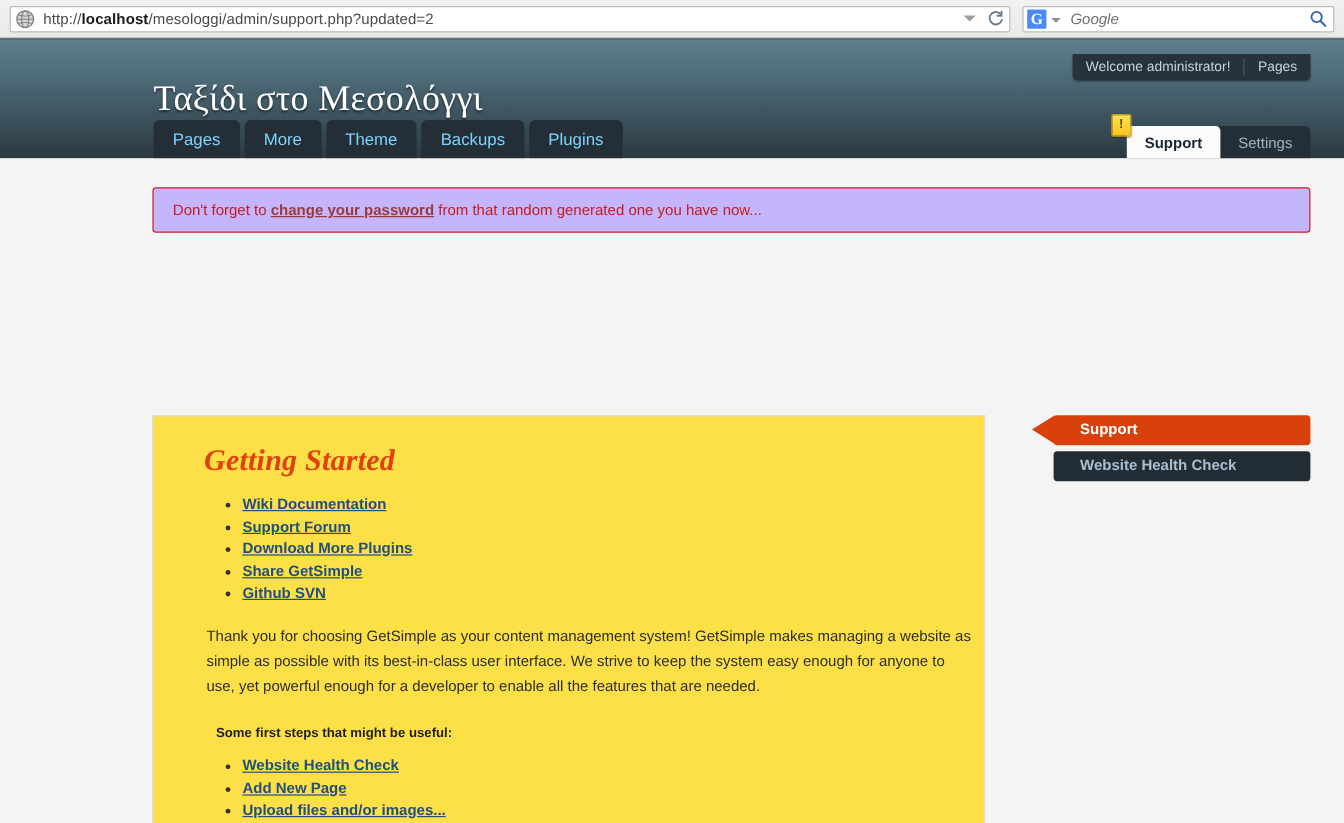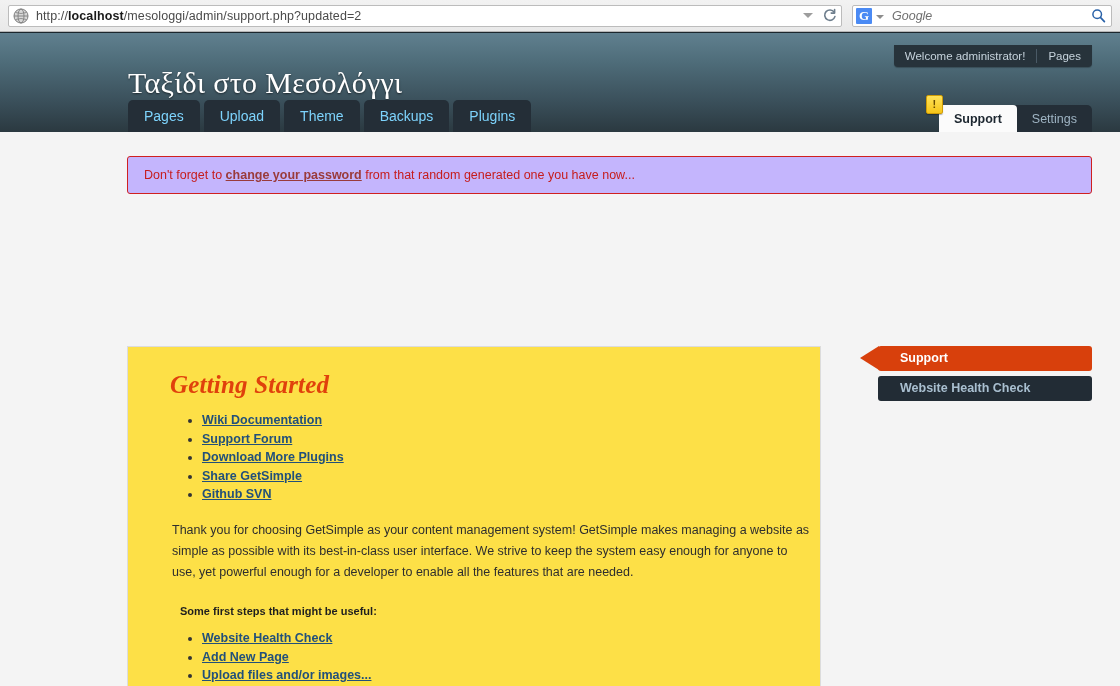--- a/index.html
+++ b/index.html
@@ -383,21 +383,21 @@
   <div class="site-title">Ταξίδι στο Μεσολόγγι</div>
 
   <div class="welcome-bar">
     <span class="wb-item">Welcome administrator!</span>
     <span class="wb-sep"></span>
     <span class="wb-item">Pages</span>
   </div>
 
   <div class="nav-tabs">
     <div class="nav-tab">Pages</div>
-    <div class="nav-tab">Upload</div>
+    <div class="nav-tab">More</div>
     <div class="nav-tab">Theme</div>
     <div class="nav-tab">Backups</div>
     <div class="nav-tab">Plugins</div>
   </div>
 
   <div class="sub-tabs">
     <div class="sub-tab active" style="position:relative;">
       <span class="alert-badge">!</span>
       <span>Support</span>
     </div>

